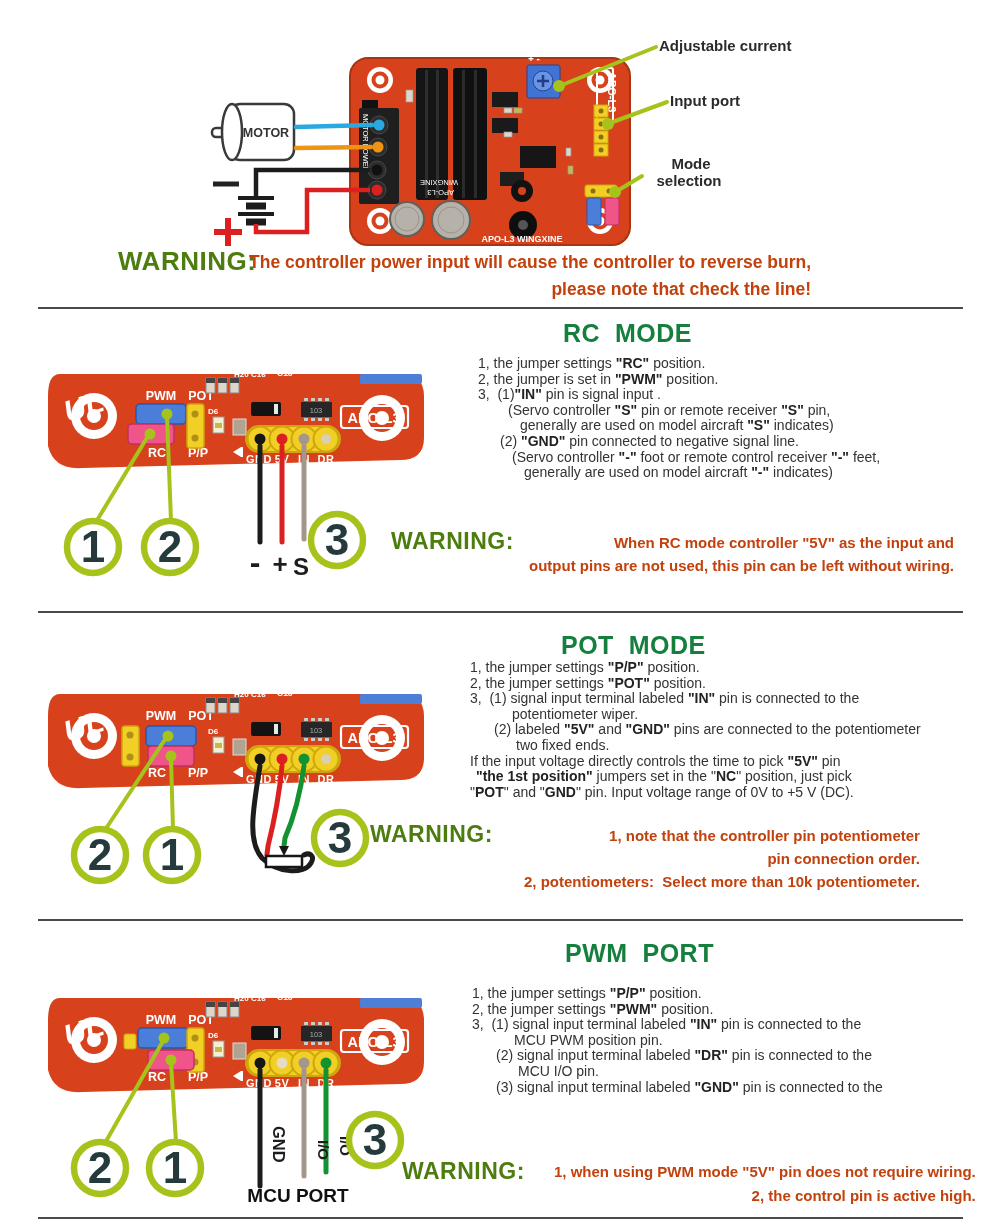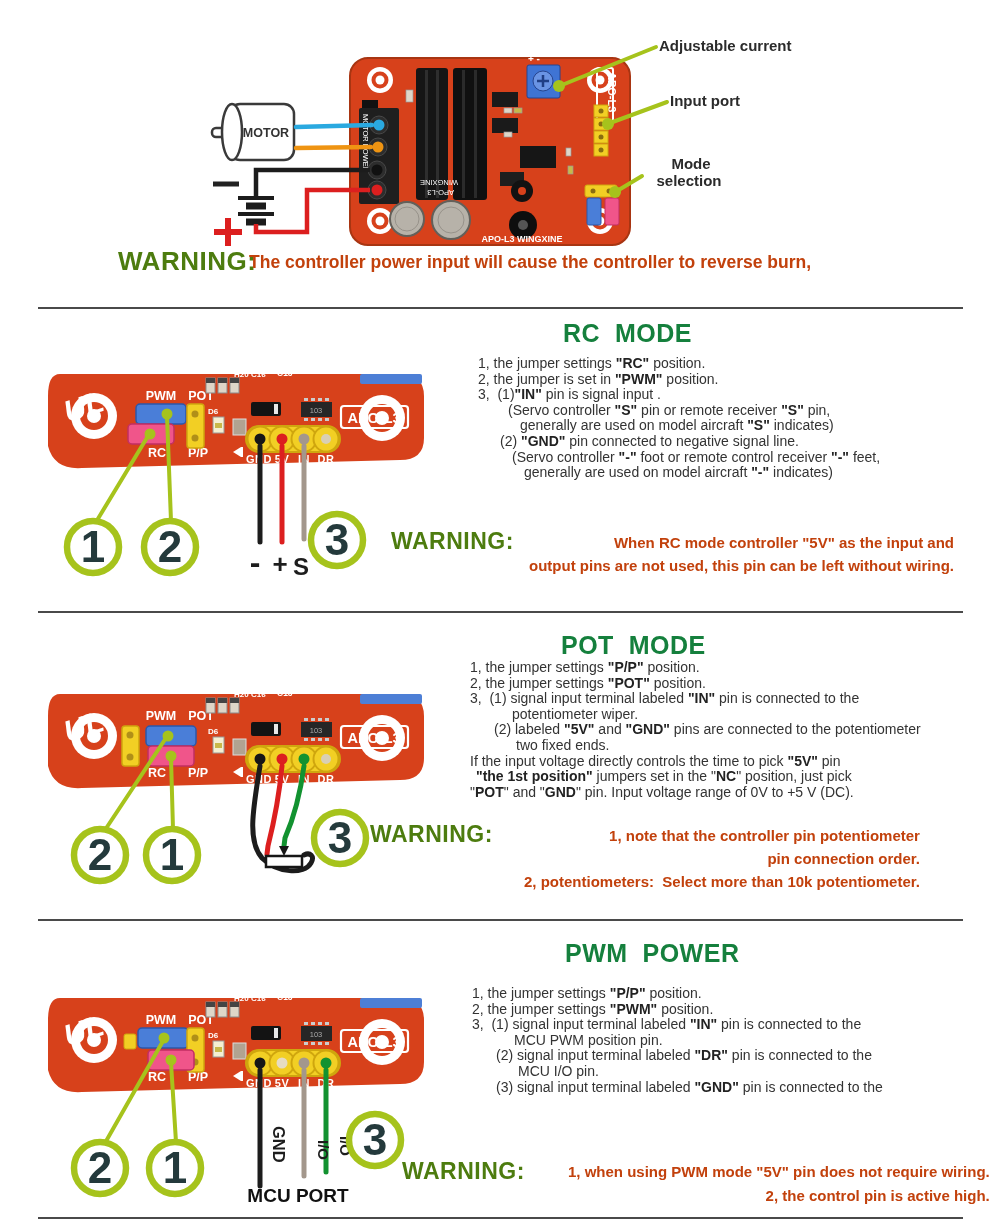--- a/index.html
+++ b/index.html
@@ -206,20 +206,21 @@
       <circle class="dot" cx="445" cy="164" r="6"></circle>
     <text class="callout-txt" x="489" y="23">Adjustable current</text>
     <text class="callout-txt" x="500" y="78">Input port</text>
     <text class="callout-txt" x="521" y="141" text-anchor="middle">Mode</text>
     <text class="callout-txt" x="519" y="158" text-anchor="middle">selection</text>
   </svg>
 
   <span class="wlabel" style="left:118px;top:246px;font-size:26px">WARNING:</span>
   <div class="wmsg wmsg-top" style="left:249px;top:249px">
     <div>The controller power input will cause the controller to reverse burn,</div>
+    <div>please note that check the line!</div>
   </div>
 
   <div class="divider" style="top:307px"></div>
 
   <div class="mode-title" style="left:563px;top:319px">RC  MODE</div>
 
   <svg class="abs" style="left:30px;top:366px" width="420" height="228" viewBox="0 0 420 228">
     <use href="#board-base"></use>
     <g>
       <rect x="106" y="38" width="50" height="20" rx="4" fill="#4a7ed8" stroke="#2b57aa" stroke-width="1.5"></rect>
@@ -325,21 +326,21 @@
 
   <span class="wlabel" style="left:370px;top:821px">WARNING:</span>
   <div class="wmsg" style="left:524px;top:824px">
     <div>1, note that the controller pin potentiometer</div>
     <div style="margin-left:8px">pin connection order.</div>
     <div>2, potentiometers:  Select more than 10k potentiometer.</div>
   </div>
 
   <div class="divider" style="top:919px"></div>
 
-  <div class="mode-title" style="left:565px;top:939px">PWM  POWER</div>
+  <div class="mode-title" style="left:565px;top:939px">PWM  PORT</div>
 
   <svg class="abs" style="left:30px;top:990px" width="420" height="228" viewBox="0 0 420 228">
     <use href="#board-base"></use>
     <g>
       <rect x="94" y="44" width="12" height="15" rx="2" fill="#f2cf24" stroke="#cfa60e"></rect>
       <rect x="108" y="38" width="50" height="20" rx="4" fill="#4a7ed8" stroke="#2b57aa" stroke-width="1.5"></rect>
       <rect x="157" y="38" width="17" height="44" rx="3" fill="#f2cf24" stroke="#cfa60e" stroke-width="1.5"></rect>
       <circle cx="165" cy="48" r="3.5" fill="#b08f18"></circle>
         <circle cx="165" cy="72" r="3.5" fill="#b08f18"></circle>
       <rect x="118" y="60" width="46" height="20" rx="4" fill="#f0558a" stroke="#c12e63" stroke-width="1.5"></rect>
@@ -377,19 +378,19 @@
     <div class="m0">1, the jumper settings <b>"P/P"</b> position.</div>
     <div class="m0">2, the jumper settings <b>"PWM"</b> position.</div>
     <div class="m0">3,  (1) signal input terminal labeled <b>"IN"</b> pin is connected to the</div>
     <div class="m42">MCU PWM position pin.</div>
     <div class="m24">(2) signal input terminal labeled <b>"DR"</b> pin is connected to the</div>
     <div class="m46">MCU I/O pin.</div>
     <div class="m24">(3) signal input terminal labeled <b>"GND"</b> pin is connected to the</div>
   </div>
 
   <span class="wlabel" style="left:402px;top:1158px">WARNING:</span>
-  <div class="wmsg" style="left:568px;top:1160px;line-height:24px">
+  <div class="wmsg" style="left:554px;top:1160px;line-height:24px">
     <div>1, when using PWM mode "5V" pin does not require wiring.</div>
     <div>2, the control pin is active high.</div>
   </div>
 
   <div class="divider" style="top:1217px"></div>
 </div>
 
 </body></html>

